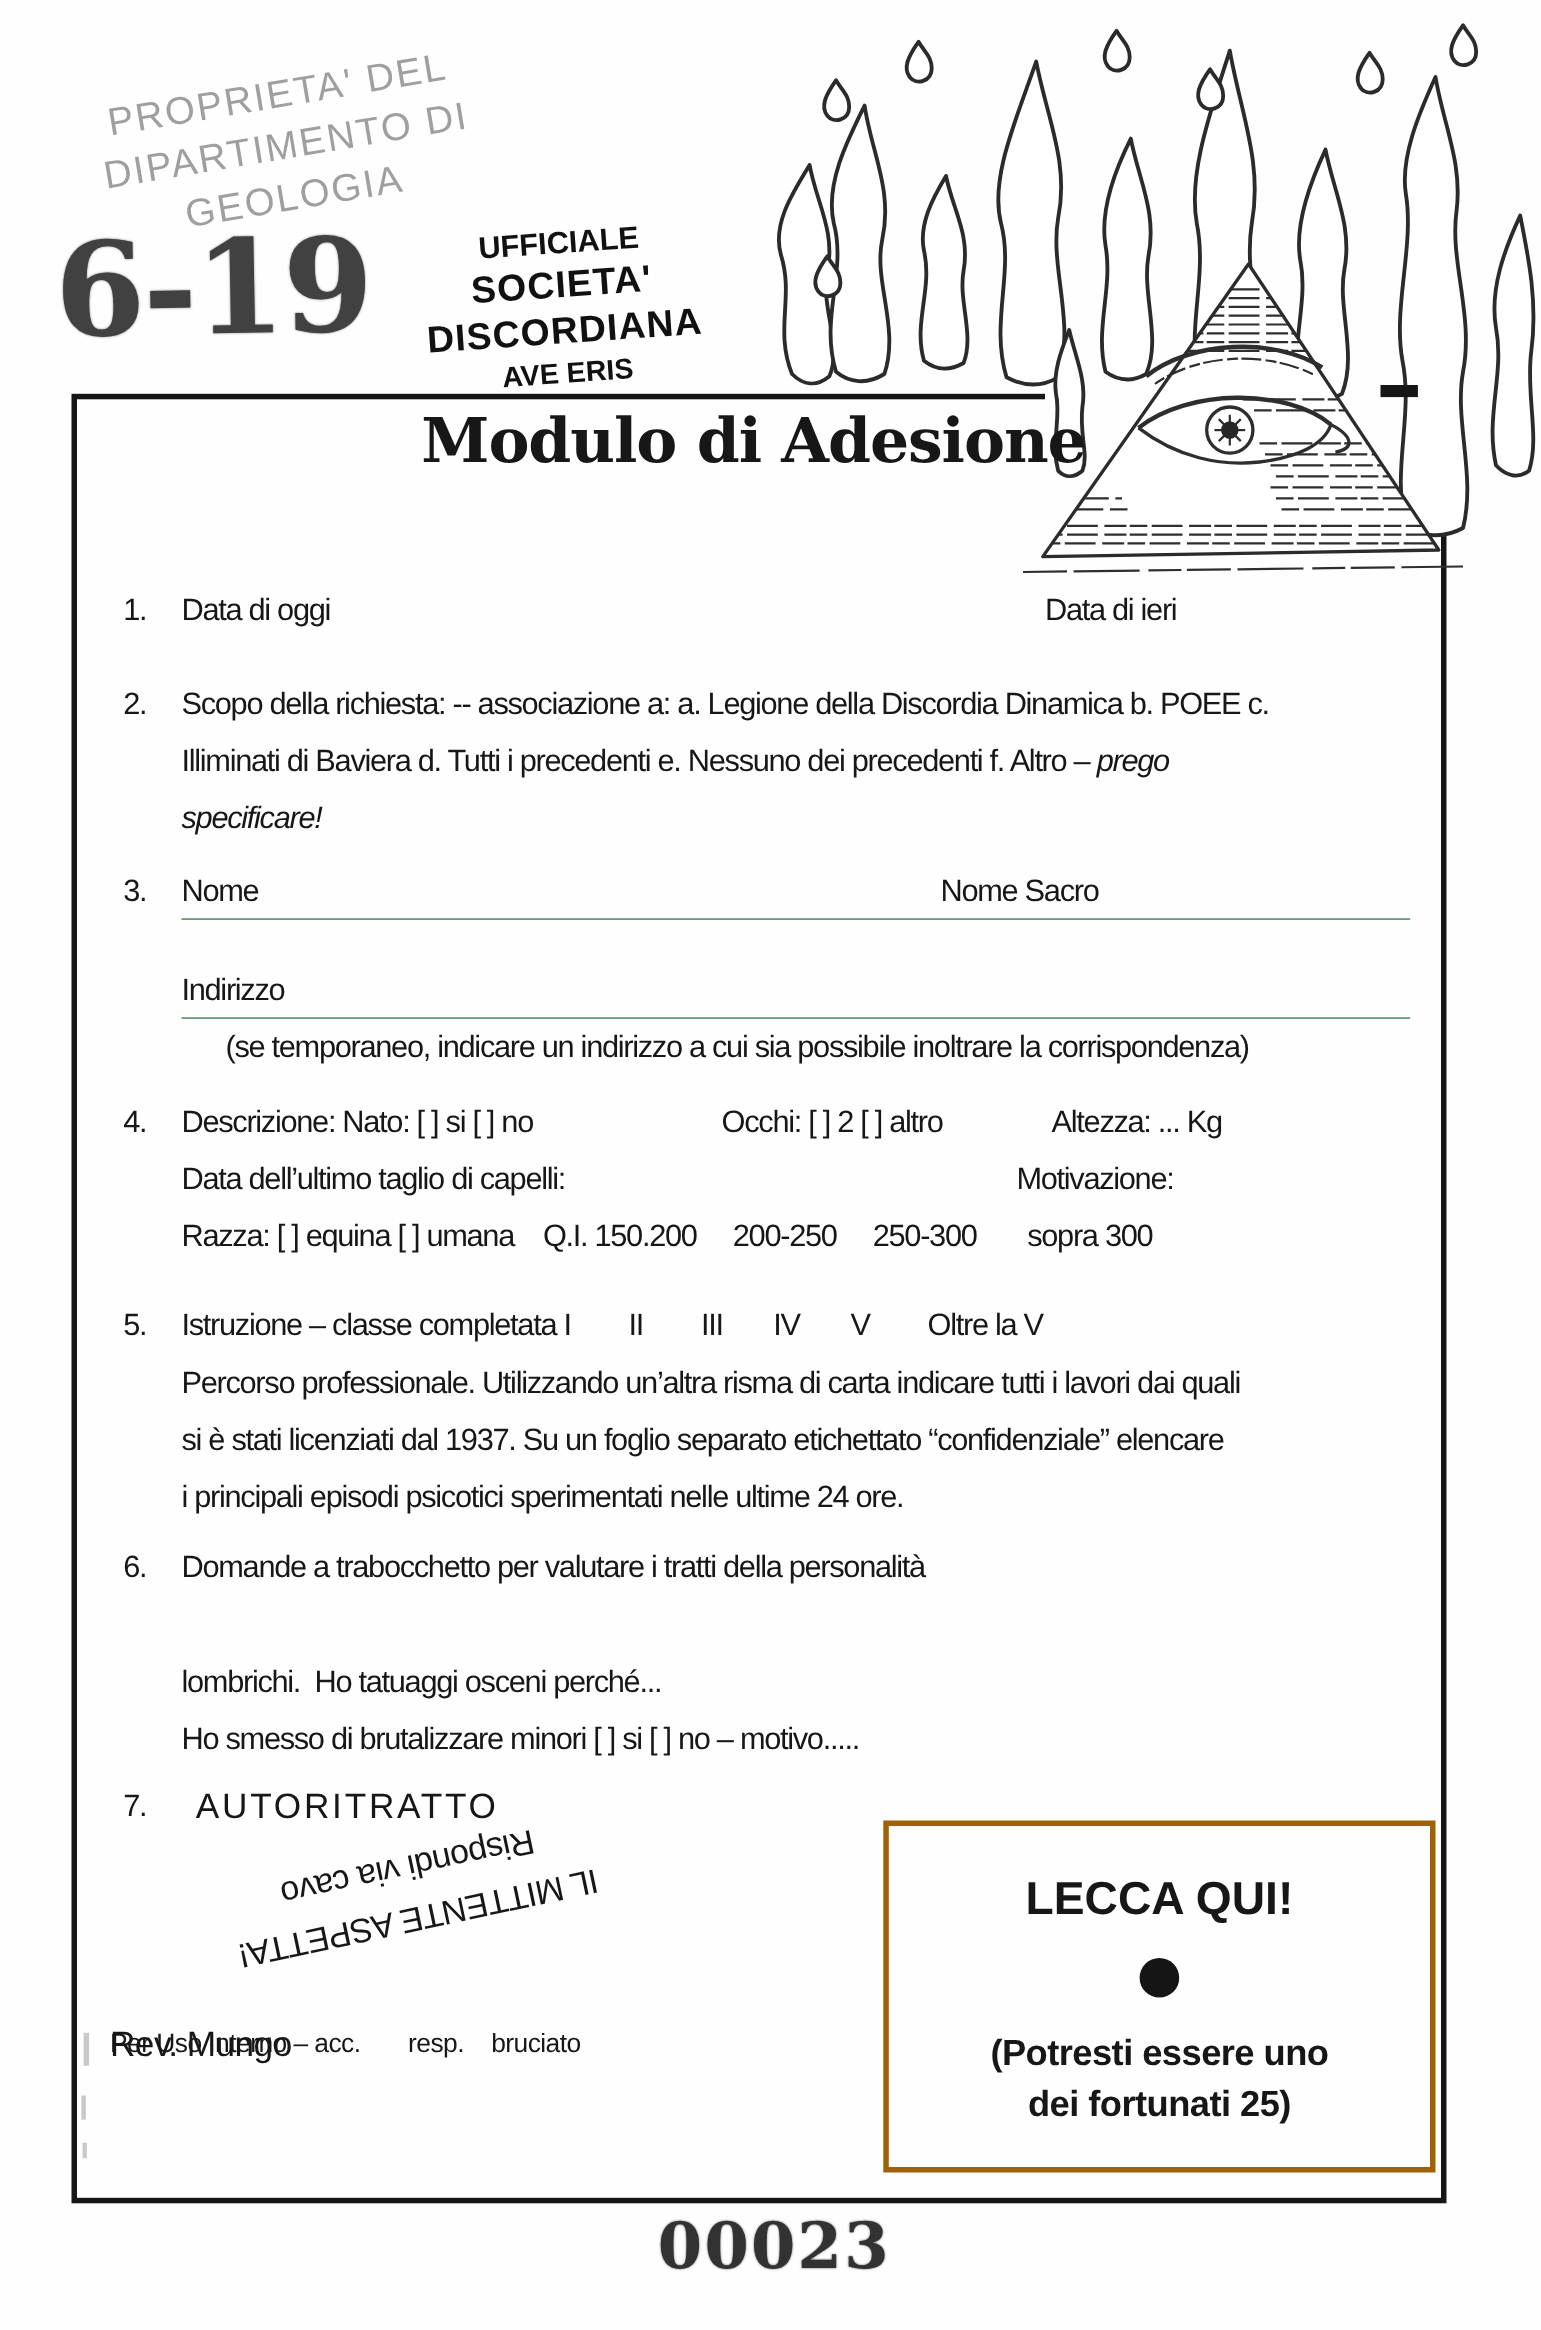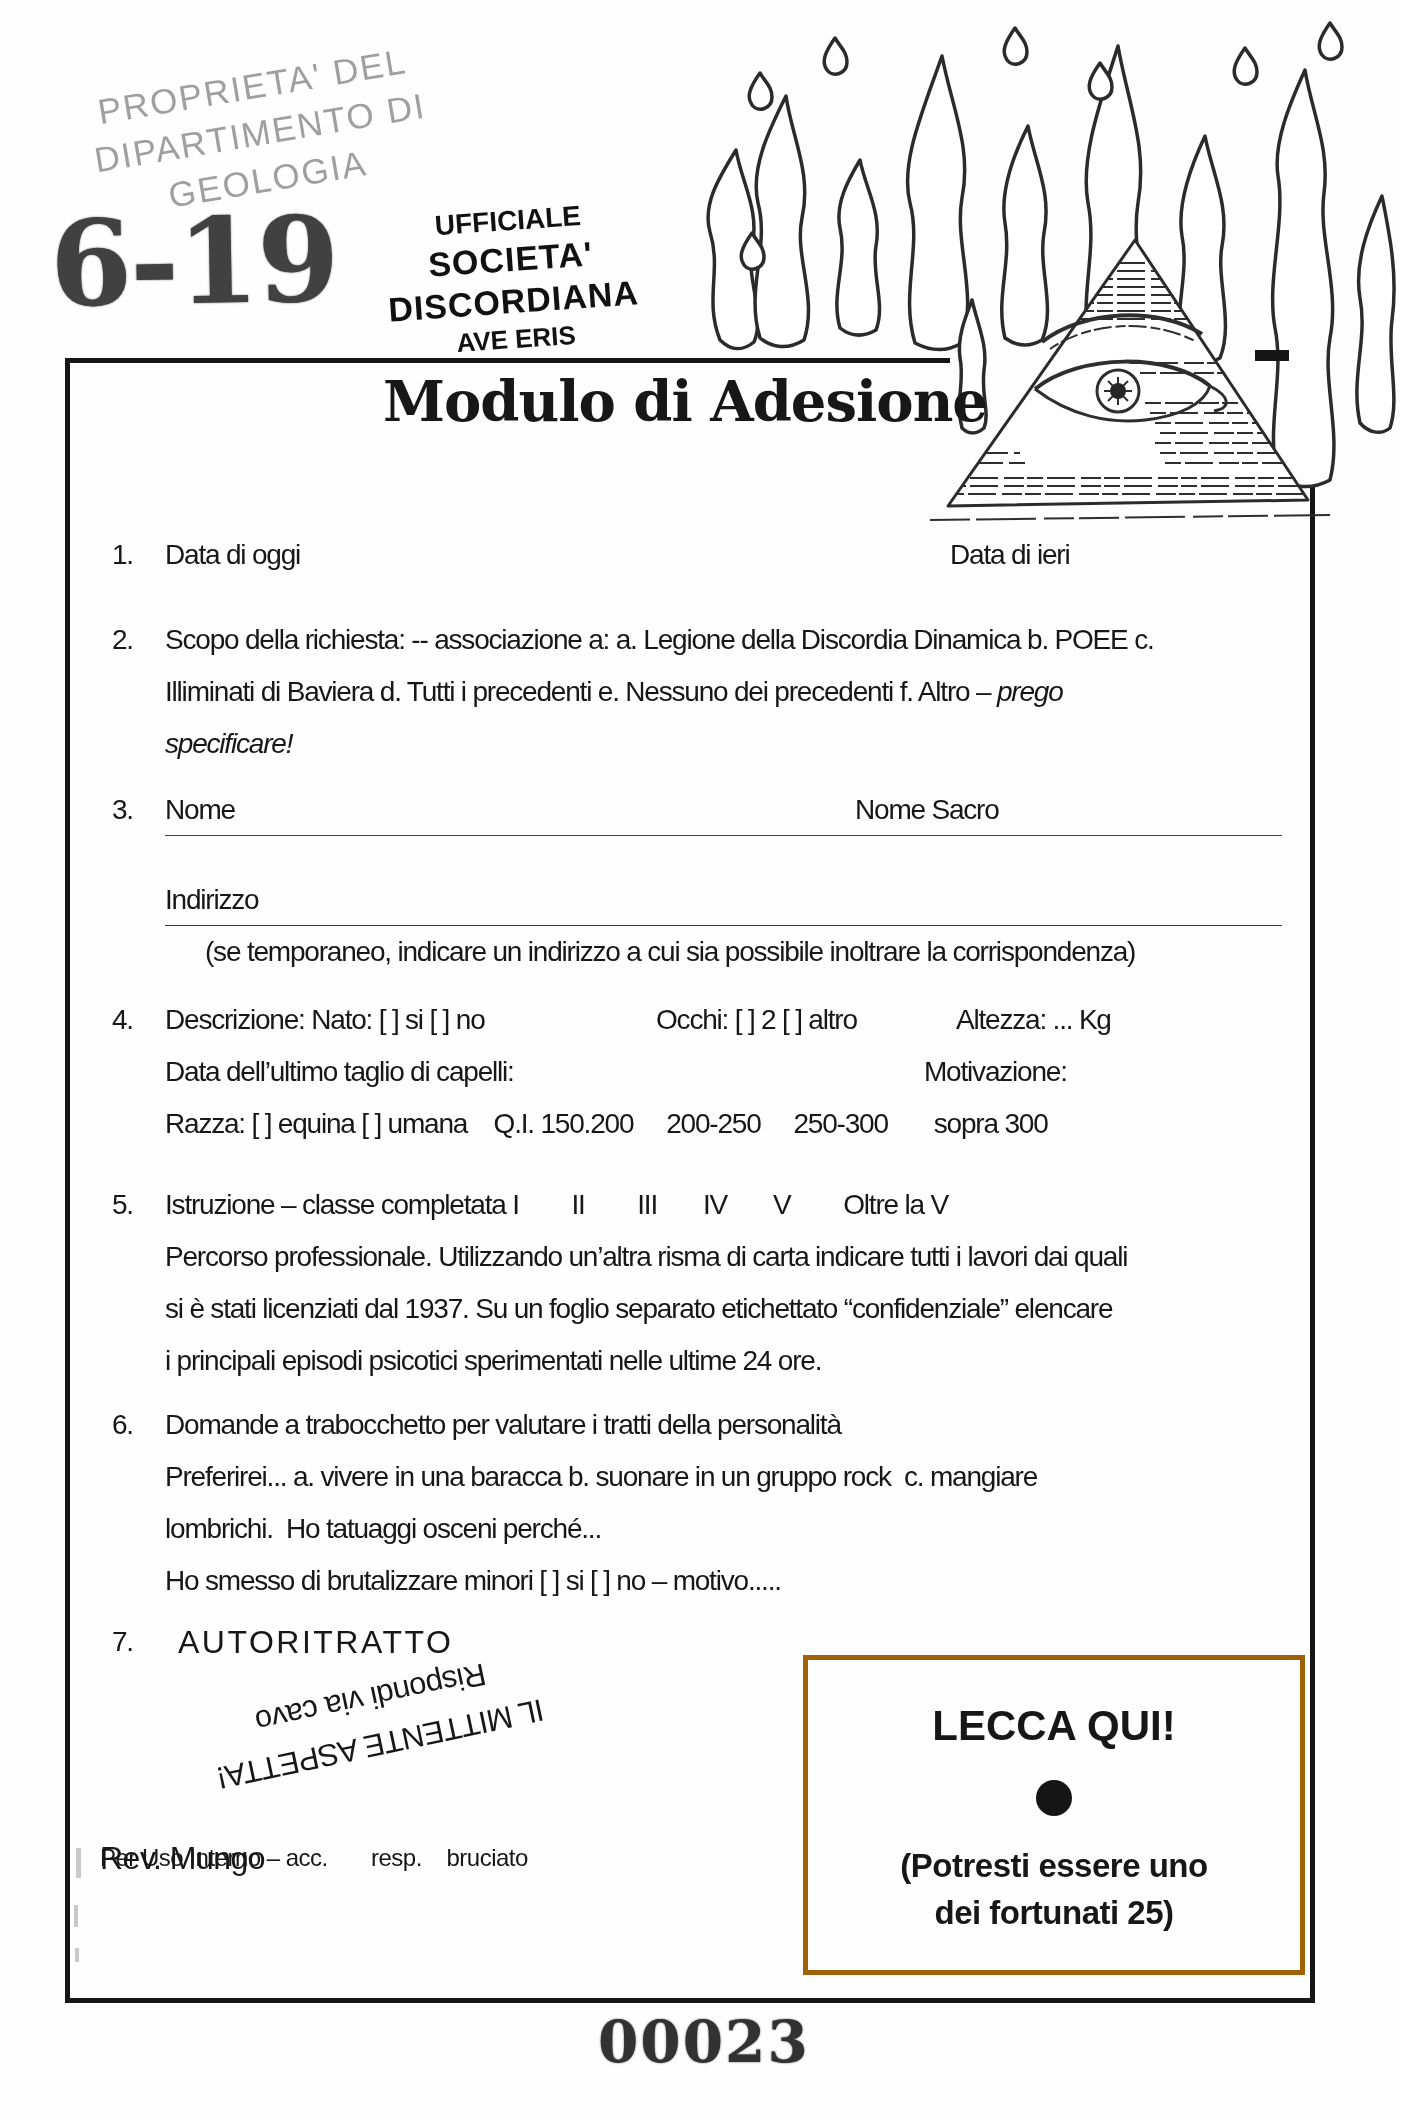--- a/index.html
+++ b/index.html
@@ -178,21 +178,20 @@
   <div class="ln" style="left:165px;top:1104px">Razza: [ ] equina [ ] umana    Q.I. 150.200     200-250     250-300       sopra 300</div>
 
   <div class="ln num" style="top:1185px">5.</div>
   <div class="ln" style="left:165px;top:1185px">Istruzione – classe completata I        II        III       IV       V        Oltre la V</div>
   <div class="ln" style="left:165px;top:1237px">Percorso professionale. Utilizzando un’altra risma di carta indicare tutti i lavori dai quali</div>
   <div class="ln" style="left:165px;top:1289px">si è stati licenziati dal 1937. Su un foglio separato etichettato “confidenziale” elencare</div>
   <div class="ln" style="left:165px;top:1341px">i principali episodi psicotici sperimentati nelle ultime 24 ore.</div>
 
   <div class="ln num" style="top:1405px">6.</div>
   <div class="ln" style="left:165px;top:1405px">Domande a trabocchetto per valutare i tratti della personalità</div>
-  <div class="ln" style="left:165px;top:1457px">Preferirei... a. vivere in una baracca b. suonare in un gruppo rock  c. mangiare</div>
   <div class="ln" style="left:165px;top:1509px">lombrichi.  Ho tatuaggi osceni perché...</div>
   <div class="ln" style="left:165px;top:1561px">Ho smesso di brutalizzare minori [ ] si [ ] no – motivo.....</div>
 
   <div class="ln num" style="top:1622px">7.</div>
   <div class="ln" style="left:178px;top:1622px;letter-spacing:2.5px;font-size:32px">AUTORITRATTO</div>
 
   <div class="abs upnote">
     <div>IL MITTENTE ASPETTA!</div>
     <div>Rispondi via cavo</div>
   </div>

